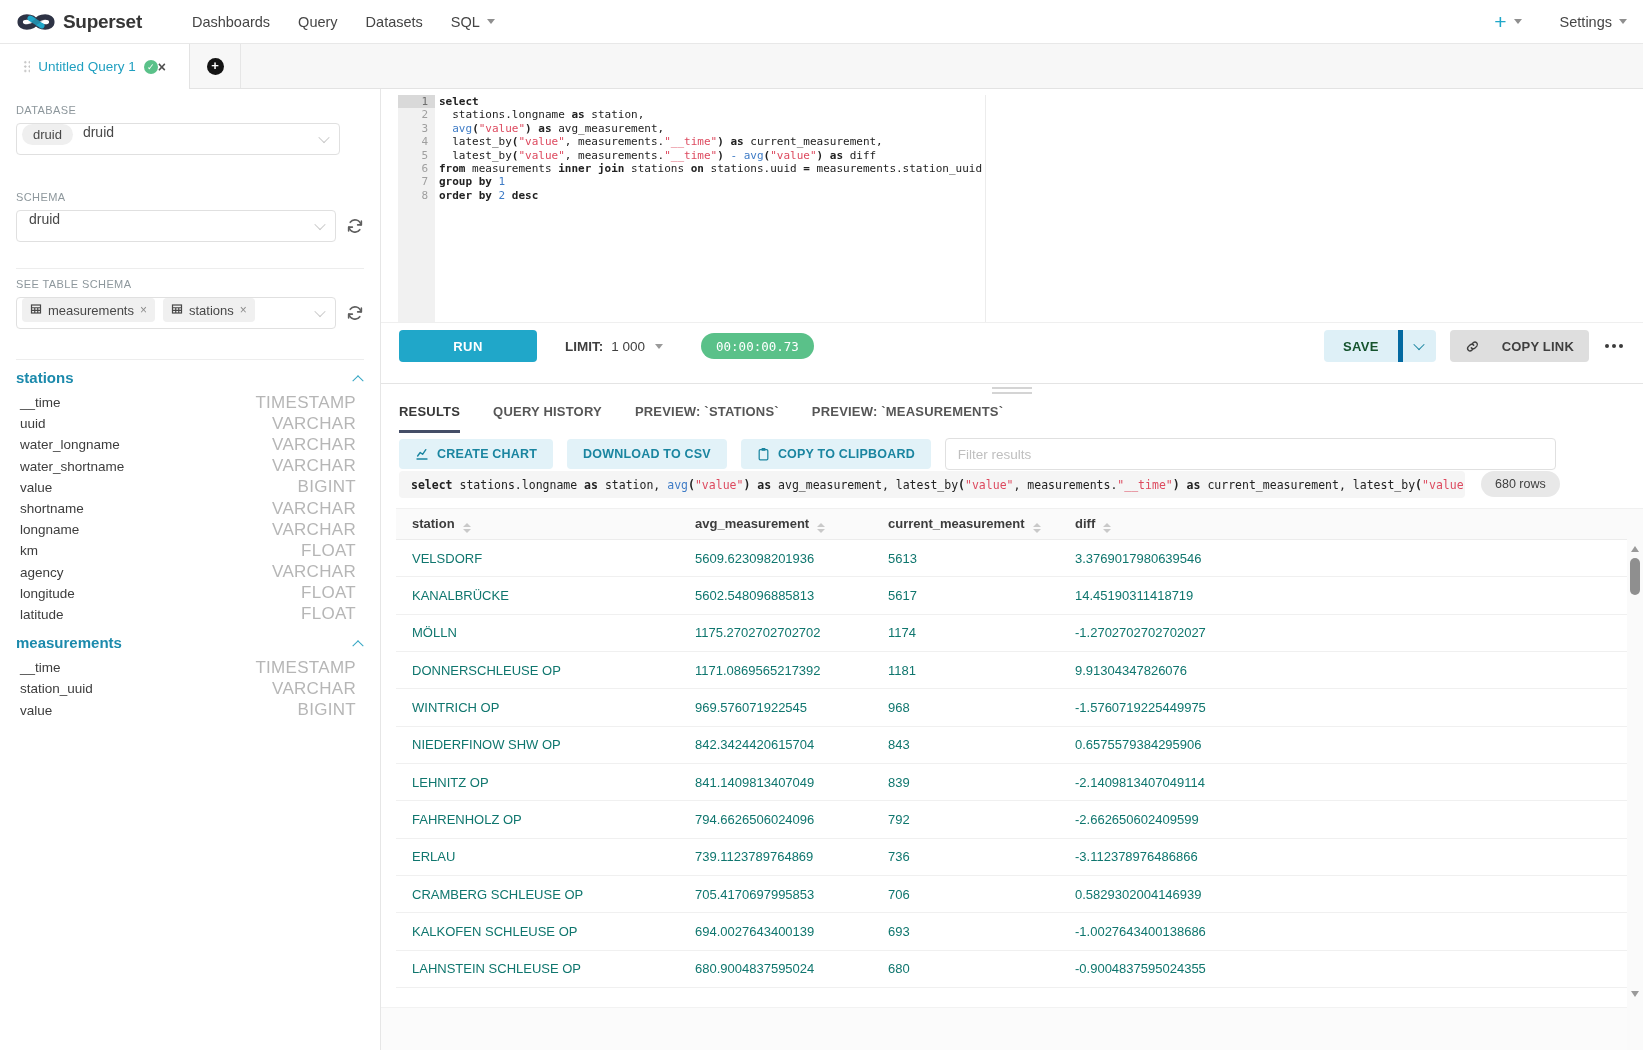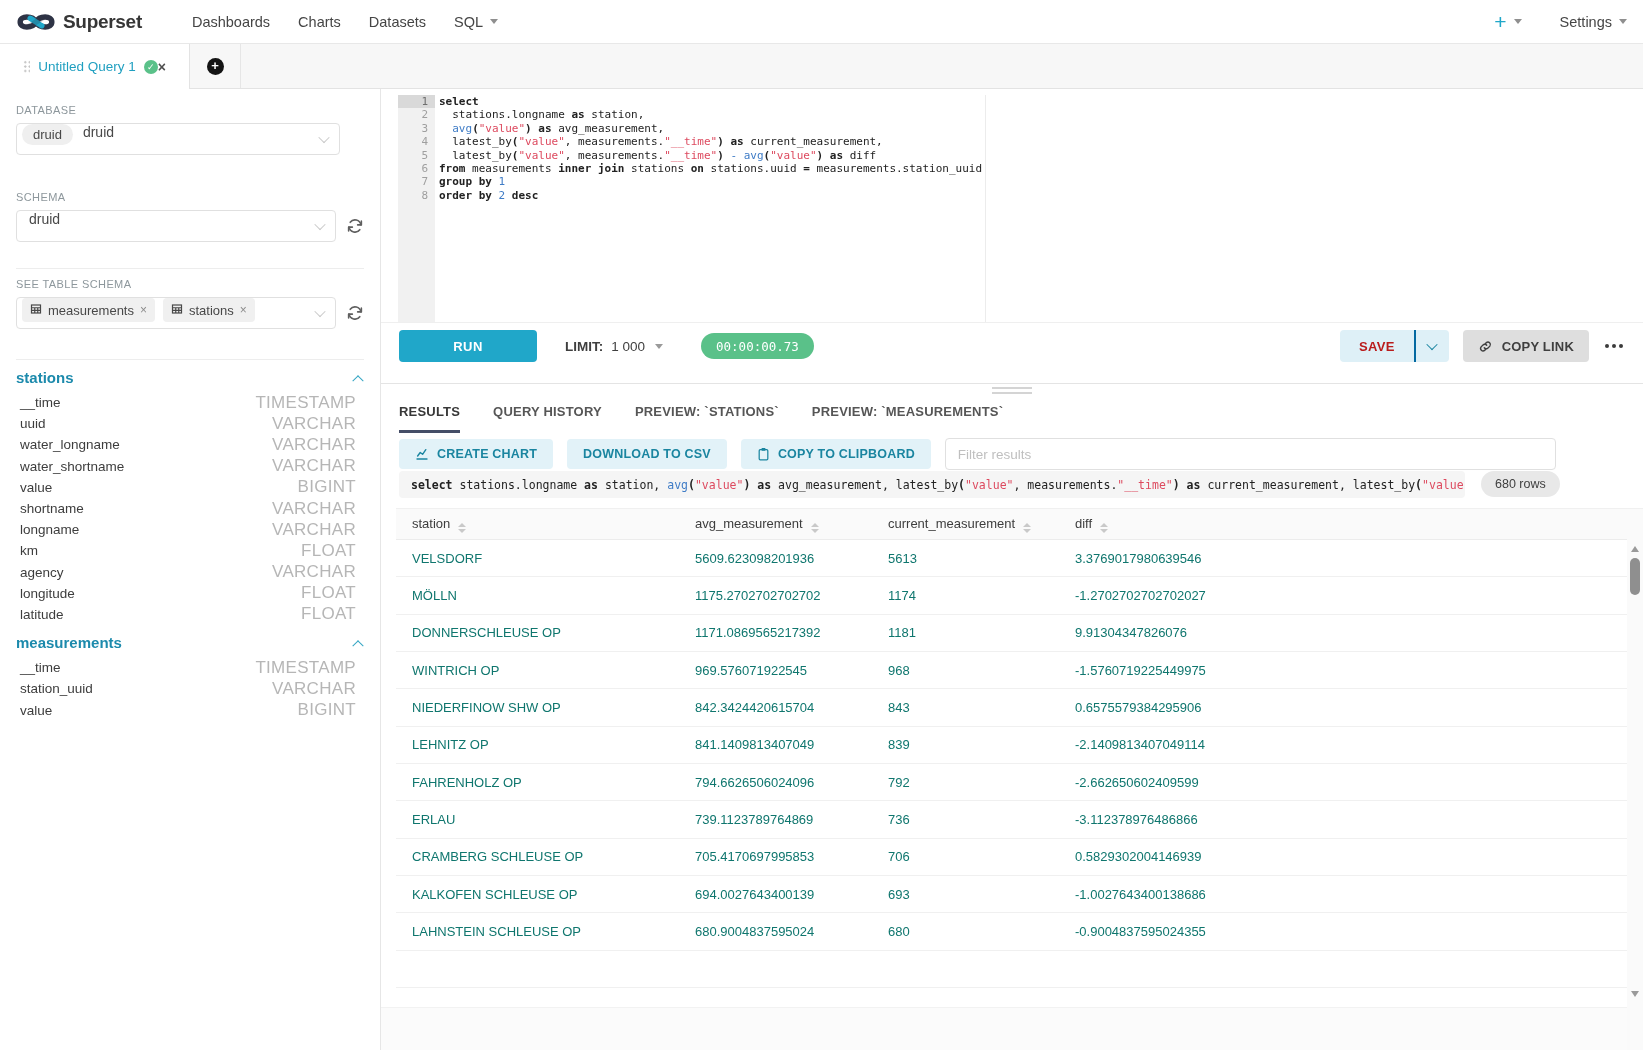--- a/index.html
+++ b/index.html
@@ -84,27 +84,27 @@
   .run-btn{width:138px;height:32px;background:var(--primary,#20a7c9);color:#fff;border:none;
     border-radius:4px;font-weight:bold;font-size:13px;letter-spacing:.4px;cursor:pointer;
     font-family:inherit}
   .limit{margin-left:28px;height:32px;display:flex;align-items:center;gap:8px;font-size:13.5px;color:#3f3f3f}
   .limit-label{font-weight:600}
   .limit .caret-down{border-top-color:#9a9a9a;margin-left:2px}
   .timer{margin-left:38px;margin-top:3px;height:26px;background:var(--success,#5ac189);border-radius:13px;
     color:#fff;font:12.5px "DejaVu Sans Mono","Liberation Mono",monospace;display:flex;align-items:center;padding:0 15px}
   .tb-right{margin-left:auto;display:flex;align-items:flex-start;gap:14px}
   .save-group{display:flex;height:32px;border-radius:4px;overflow:hidden;background:#def0f7}
-  .save-main{padding:0 19px;display:flex;align-items:center;color:#b91c1c;font-weight:bold;
-    font-size:13px;letter-spacing:.3px;border-right:2px solid #0369a1;cursor:pointer}
+  .save-main{padding:0 19px;display:flex;align-items:center;color:#14532d;font-weight:bold;
+    font-size:13px;letter-spacing:.3px;border-right:5px solid #0369a1;cursor:pointer}
   .save-caret{width:33px;display:flex;align-items:center;justify-content:center;cursor:pointer}
   .save-caret .chevv{width:8px;height:8px;border-right:1.8px solid #1a85a0;border-bottom:1.8px solid #1a85a0;
     transform:rotate(45deg) translate(-1px,-1px)}
   .copy-link{height:32px;background:#dedede;border:none;border-radius:4px;display:flex;align-items:center;
-    gap:9px;padding:0 15px;color:#3f3f3f;font-weight:bold;font-size:13px;letter-spacing:.2px;cursor:pointer;
+    gap:22px;padding:0 15px;color:#3f3f3f;font-weight:bold;font-size:13px;letter-spacing:.2px;cursor:pointer;
     font-family:inherit}
   .more-dots{height:32px;display:flex;align-items:center;gap:3px;padding:0 2px;cursor:pointer}
   .more-dots i{width:4px;height:4px;border-radius:50%;background:#3b3b3b}
 
   
   .splitter{position:absolute;top:297px;left:50%;transform:translateX(-50%);width:40px;height:9px}
   .splitter::before,.splitter::after{content:"";position:absolute;left:0;right:0;height:1.5px;background:#d4d4d4}
   .splitter::before{top:1px}.splitter::after{top:6px}
 
   
@@ -124,21 +124,21 @@
   .qpreview{position:absolute;left:0;top:0;width:1066px;height:27px;background:#f5f5f5;border-radius:4px;
     padding:0 12px;display:flex;align-items:center;overflow:hidden;white-space:pre;
     font:11.5px "DejaVu Sans Mono","Liberation Mono",monospace;color:#222}
   .rows-badge{position:absolute;left:1082px;top:0;height:26px;background:#e8e8e8;border-radius:13px;
     color:#3f3f3f;font-size:12.5px;display:flex;align-items:center;padding:0 14px;white-space:nowrap}
 
   
   .rtable{position:absolute;top:116px;left:15px;right:0;bottom:0;overflow:hidden}
   table{border-collapse:collapse;width:100%;table-layout:fixed}
   thead th{height:31px;background:#fafafa;border-top:1px solid #f0f0f0;border-bottom:1px solid #ececec;
-    font-size:13px;font-weight:normal;color:#3d3d3d;text-align:left;padding-left:16px;white-space:nowrap}
+    font-size:13px;font-weight:bold;color:#3d3d3d;text-align:left;padding-left:16px;white-space:nowrap}
   .sort{display:inline-flex;flex-direction:column;gap:2px;margin-left:8px;vertical-align:1px}
   .sort i{width:0;height:0;border-left:4px solid transparent;border-right:4px solid transparent;display:block}
   .sort .up{border-bottom:4.5px solid #c9c9c9}
   .sort .dn{border-top:4.5px solid #c9c9c9}
   tbody td{height:37.35px;border-bottom:1px solid #f0f0f0;font-size:13px;color:#0f766e;
     padding-left:16px;white-space:nowrap;overflow:hidden}
   .bottom-strip{position:absolute;left:0;right:16px;top:615px;bottom:0;background:#fbfbfb;border-top:1px solid #f2f2f2}
 
   
   .vscroll{position:absolute;right:0;top:147px;bottom:0;width:16px;background:#fafafa}
@@ -160,21 +160,21 @@
         <path d="M17 10.5 C20 12 28 18 31 19.5" fill="none" stroke="#20a7c9" stroke-width="6.5" stroke-linecap="round"></path>
         <path d="M31 10.5 C28 12 20 18 17 19.5" fill="none" stroke="#2e3345" stroke-width="6.5" stroke-linecap="round" opacity="0.25"></path>
       </svg>
       <span class="brand-name">Superset</span>
     </div>
     <div class="nav-menu">
         <div class="nav-item">
           <span>Dashboards</span>
         </div>
         <div class="nav-item">
-          <span>Charts</span>
+          <span>Query</span>
         </div>
         <div class="nav-item">
           <span>Datasets</span>
         </div>
         <div class="nav-item">
           <span>SQL</span>
           <span class="caret-down"></span>
         </div>
       </div>
     <div class="nav-right">
@@ -444,20 +444,26 @@
               </tr>
             </thead>
           <tbody>
               <tr>
                 <td>VELSDORF</td>
                 <td>5609.623098201936</td>
                 <td>5613</td>
                 <td>3.3769017980639546</td>
               </tr>
               <tr>
+                <td>KANALBRÜCKE</td>
+                <td>5602.548096885813</td>
+                <td>5617</td>
+                <td>14.45190311418719</td>
+              </tr>
+              <tr>
                 <td>MÖLLN</td>
                 <td>1175.2702702702702</td>
                 <td>1174</td>
                 <td>-1.2702702702702027</td>
               </tr>
               <tr>
                 <td>DONNERSCHLEUSE OP</td>
                 <td>1171.0869565217392</td>
                 <td>1181</td>
                 <td>9.91304347826076</td>

